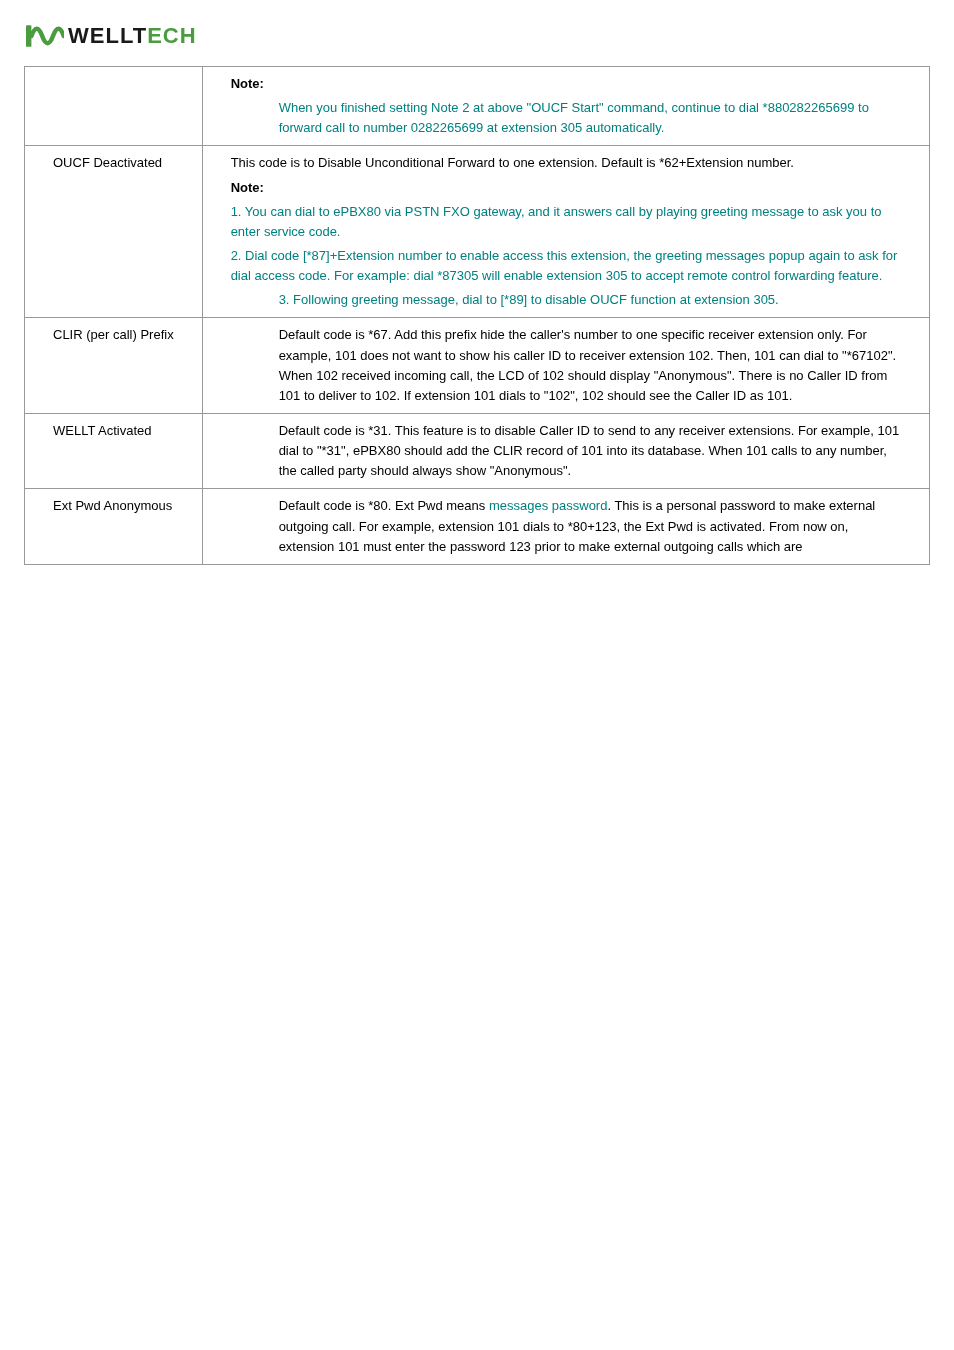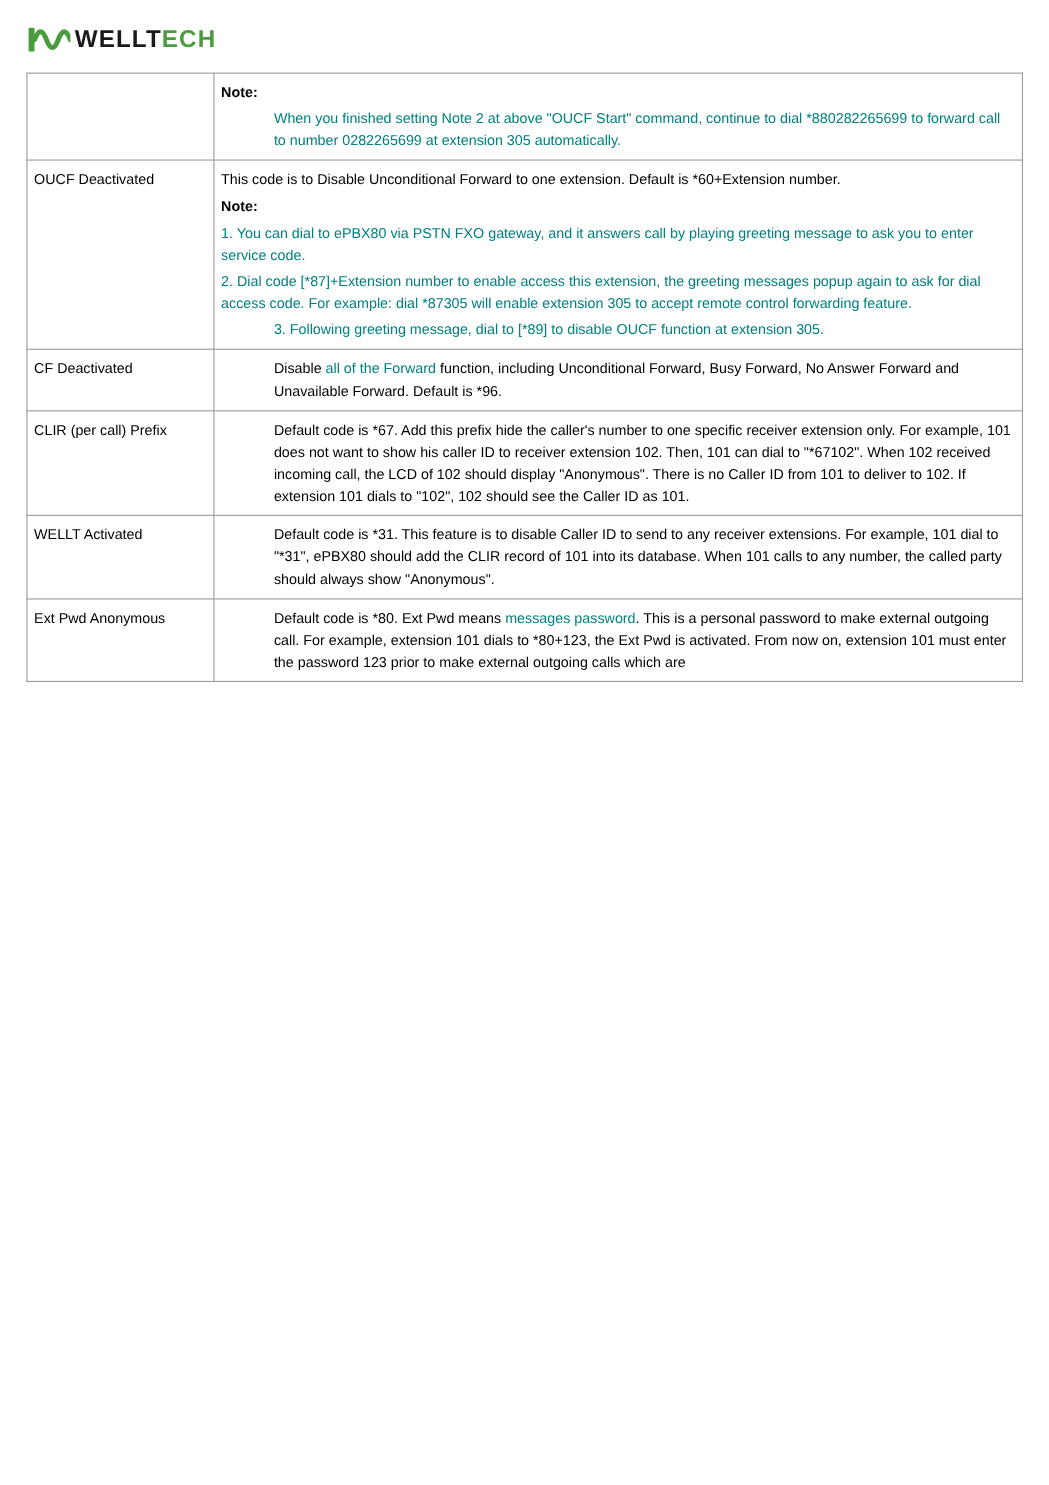--- a/index.html
+++ b/index.html
@@ -32,21 +32,21 @@
     .content {
       padding: 0 24px 24px 24px;
     }
     table {
       border-collapse: collapse;
       width: 100%;
       border: 1px solid #999;
     }
     td {
       border: 1px solid #999;
-      padding: 7px 6px;
+      padding: 7px 28px;
       vertical-align: top;
       line-height: 1.55;
     }
     td:first-child {
       width: 170px;
       font-weight: normal;
       white-space: nowrap;
     }
     .note-label {
       font-weight: bold;
@@ -81,34 +81,28 @@
         <td></td>
         <td>
           <p class="block"><span class="note-label">Note:</span></p>
           <p class="block teal">When you finished setting Note 2 at above "OUCF Start" command, continue to dial *880282265699 to forward call to number 0282265699 at extension 305 automatically.</p>
         </td>
       </tr>
 
       <tr>
         <td>OUCF Deactivated</td>
         <td>
-          <p class="block">This code is to Disable Unconditional Forward to one extension. Default is *60+Extension number.</p>
+          <p class="block">This code is to Disable Unconditional Forward to one extension. Default is *62+Extension number.</p>
           <p class="block"><span class="note-label">Note:</span></p>
           <p class="block teal">1. You can dial to ePBX80 via PSTN FXO gateway, and it answers call by playing greeting message to ask you to enter service code.</p>
           <p class="block teal">2. Dial code [*87]+Extension number to enable access this extension, the greeting messages popup again to ask for dial access code. For example: dial *87305 will enable extension 305 to accept remote control forwarding feature.</p>
           <p class="block teal">3. Following greeting message, dial to [*89] to disable OUCF function at extension 305.</p>
         </td>
       </tr>
 
-      <tr>
-        <td>CF Deactivated</td>
-        <td>
-          <p class="block">Disable <span class="teal">all of the Forward</span> function, including Unconditional Forward, Busy Forward, No Answer Forward and Unavailable Forward. Default is *96.</p>
-        </td>
-      </tr>
 
       <tr>
         <td>CLIR (per call) Prefix</td>
         <td>
           <p class="block">Default code is *67. Add this prefix hide the caller's number to one specific receiver extension only. For example, 101 does not want to show his caller ID to receiver extension 102. Then, 101 can dial to "*67102". When 102 received incoming call, the LCD of 102 should display "Anonymous". There is no Caller ID from 101 to deliver to 102. If extension 101 dials to "102", 102 should see the Caller ID as 101.</p>
         </td>
       </tr>
 
       <tr>
         <td>WELLT Activated</td>

